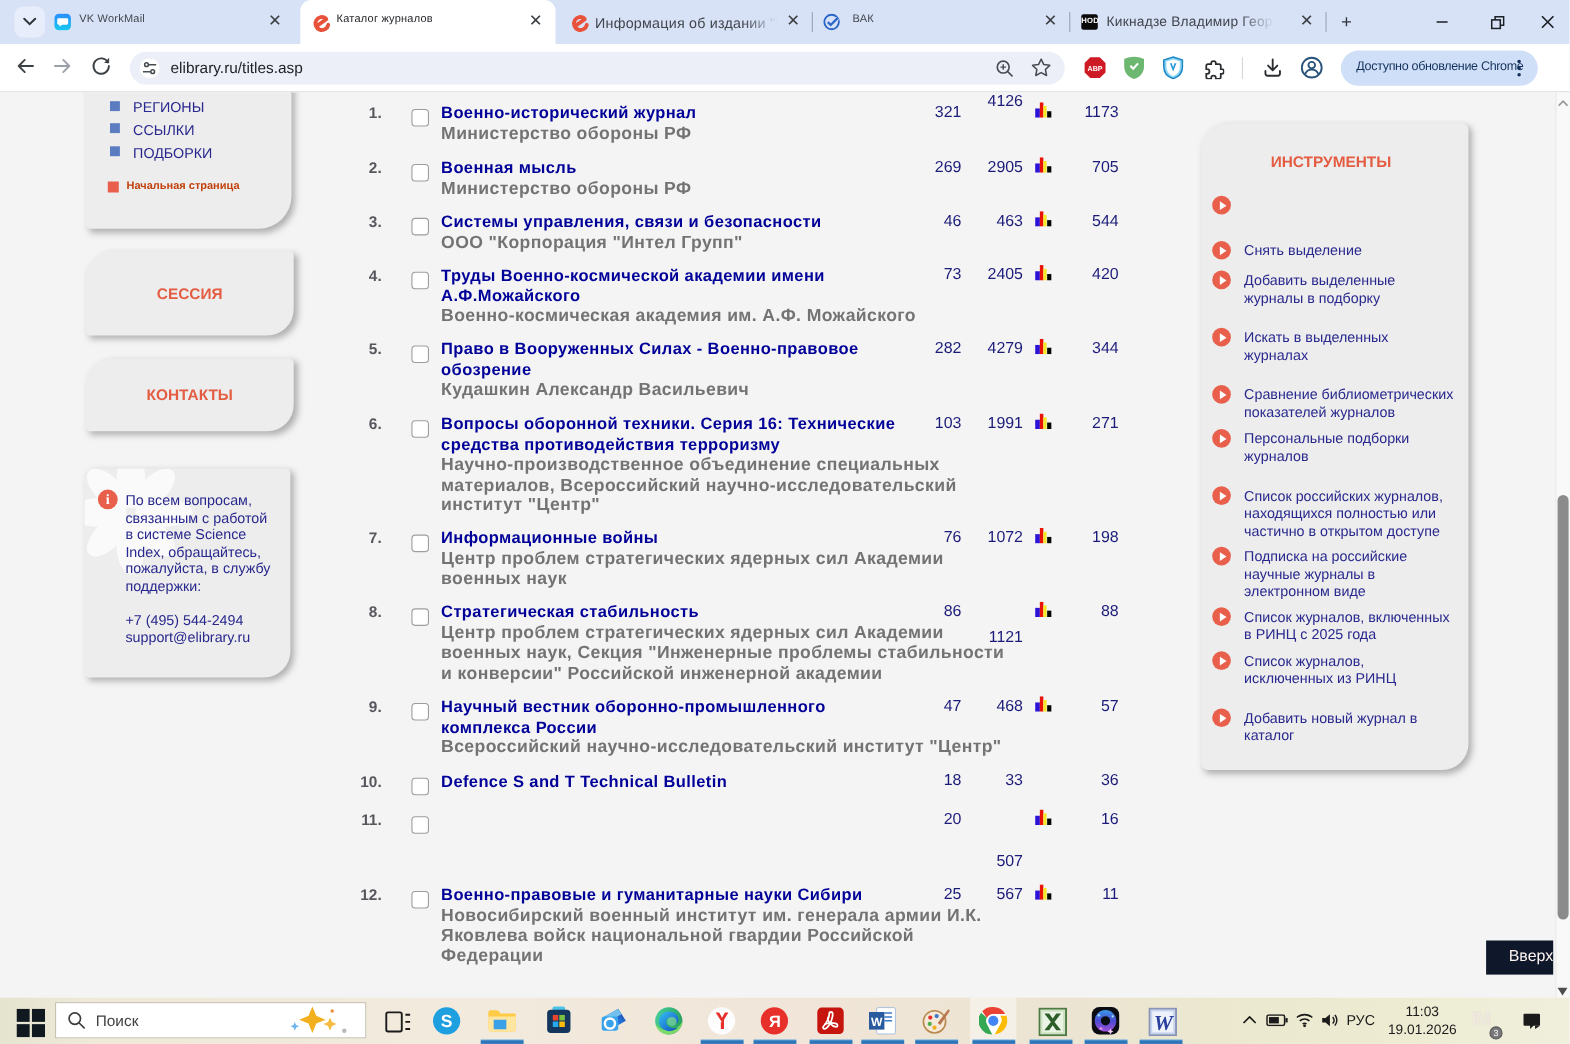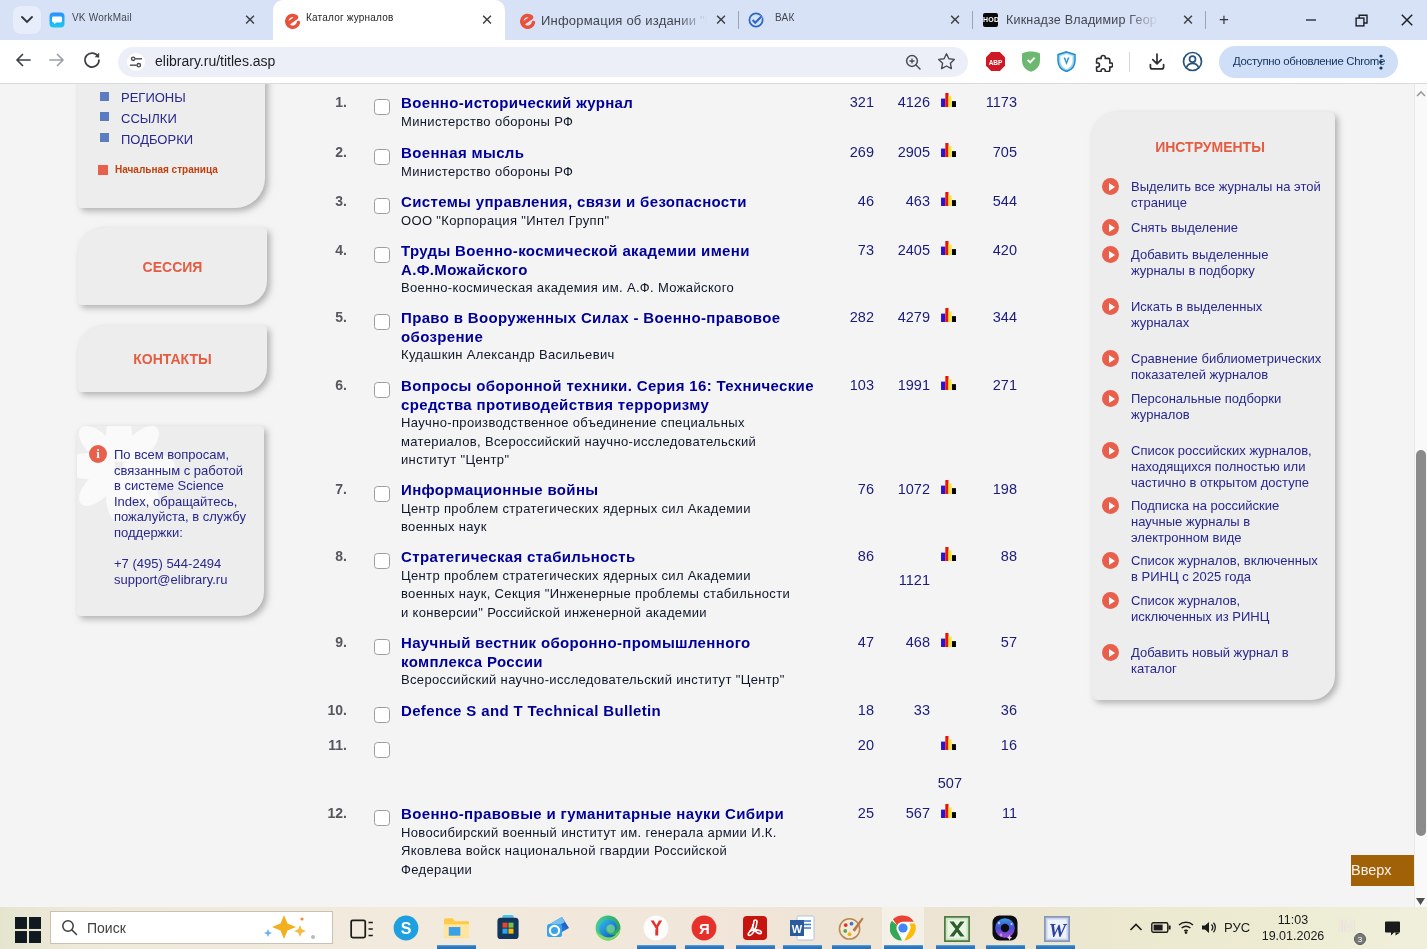--- a/index.html
+++ b/index.html
@@ -26,35 +26,35 @@
 #page { position:absolute; left:0; top:84px; width:1427px; height:823px; background:#f4f4f4; overflow:hidden; }
 .panel { position:absolute; background:#ededed; box-shadow:3px 3px 6px rgba(120,120,120,0.55); }
 .ltitle { color:#e45c42; font-weight:bold; font-size:14px; text-align:center; }
 .navitem { position:absolute; font-size:13px; color:#28288e; white-space:nowrap; }
 .bullet { position:absolute; width:9px; height:9px; background:#5b7cc0; }
 
 
 .rownum { position:absolute; font-size:14px; font-weight:bold; color:#56565d; text-align:right; width:40px; }
 .cb { position:absolute; width:15.5px; height:15.5px; border:1.6px solid #9d9d9d; border-radius:3.5px; background:#fff; }
 .jt { position:absolute; left:401px; font-size:15px; line-height:18.6px; font-weight:bold; color:#000099; white-space:nowrap; letter-spacing:0.35px; }
-.jd { font-size:13px; line-height:18.6px; font-weight:normal; color:#0f172a; letter-spacing:0.35px; }
+.jd { font-size:16px; line-height:18.6px; font-weight:bold; color:#737373; letter-spacing:0.35px; }
 .num { position:absolute; font-size:14.5px; color:#1b1b7a; text-align:right; white-space:nowrap; }
 .chart { position:absolute; width:15px; height:14px; }
 
 
 #toolspanel { position:absolute; left:1092px; top:28px; width:243px; height:588px; background:#ededed; border-radius:24px 6px 24px 6px; box-shadow:3px 3px 6px rgba(120,120,120,0.55); }
 .titem { position:absolute; left:1131px; font-size:13px; line-height:16px; color:#28288e; }
 .ticon { position:absolute; left:1102px; width:17px; height:17px; border-radius:50%; background:#e8604c; }
 .ticon:after { content:""; position:absolute; left:6.5px; top:4.5px; border-left:6px solid #fff; border-top:4px solid transparent; border-bottom:4px solid transparent; }
 
 
 #sbtrack { position:absolute; right:0; top:0; width:13px; height:823px; background:#f9f9f9; border-left:1px solid #e8e8e8; }
 #sbthumb { position:absolute; right:1.5px; top:366px; width:10px; height:386px; background:#8b8b8b; border-radius:5px; }
 
-#upbtn { position:absolute; left:1351px; top:771px; width:76px; height:31px; background:#a16207; color:#fdf3ef; font-size:14.5px; text-align:left; line-height:31px; }
+#upbtn { position:absolute; left:1351px; top:771px; width:61px; height:31px; background:#0f172a; color:#fdf3ef; font-size:14.5px; text-align:right; line-height:31px; }
 
 
 #taskbar { position:absolute; left:0; top:907px; width:1427px; height:42px;
   background:linear-gradient(90deg,#e5e5cf 0%,#efe9da 6%,#f2ebdd 28%,#f0e5d8 52%,#ece4d2 68%,#ebe9cf 80%,#edecd3 90%,#f0efdc 100%); }
 .tbic { position:absolute; top:8px; width:26px; height:26px; }
 .underline { position:absolute; top:37.5px; height:4.5px; background:linear-gradient(180deg,#5fa8e0 0%,#2e74b8 45%,#2e74b8 100%); }
 </style>
 </head>
 <body>
 <div id="root">
@@ -223,21 +223,20 @@
             <ellipse cx="39" cy="81" rx="12" ry="24" transform="rotate(45 39 81)"></ellipse>
           </g>
         </svg>
   </div>
   <div style="position:absolute;left:89px;top:361px;width:18px;height:18px;border-radius:50%;background:#e8604c;color:#fff;font-weight:bold;font-size:13px;text-align:center;line-height:18px;font-family:'Liberation Serif',serif;">i</div>
   <div style="position:absolute;left:114px;top:363px;font-size:13px;line-height:15.6px;color:#28288e;">По всем вопросам,<br>связанным с работой<br>в системе Science<br>Index, обращайтесь,<br>пожалуйста, в службу<br>поддержки:<br><br>+7 (495) 544-2494<br>support@elibrary.ru</div>
 
   <div id="toolspanel"></div>
   <div class="ltitle" style="position:absolute;left:1092px;top:55px;width:236px;">ИНСТРУМЕНТЫ</div>
   <div class="ticon" style="top:94px;"></div>
-      <div class="titem" style="top:95px;">Выделить все журналы на этой<br>странице</div>
   <div class="ticon" style="top:135px;"></div>
       <div class="titem" style="top:136px;">Снять выделение</div>
   <div class="ticon" style="top:162px;"></div>
       <div class="titem" style="top:163px;">Добавить выделенные<br>журналы в подборку</div>
   <div class="ticon" style="top:214px;"></div>
       <div class="titem" style="top:215px;">Искать в выделенных<br>журналах</div>
   <div class="ticon" style="top:266px;"></div>
       <div class="titem" style="top:267px;">Сравнение библиометрических<br>показателей журналов</div>
   <div class="ticon" style="top:306px;"></div>
       <div class="titem" style="top:307px;">Персональные подборки<br>журналов</div>
@@ -249,21 +248,21 @@
       <div class="titem" style="top:469px;">Список журналов, включенных<br>в РИНЦ с 2025 года</div>
   <div class="ticon" style="top:508px;"></div>
       <div class="titem" style="top:509px;">Список журналов,<br>исключенных из РИНЦ</div>
   <div class="ticon" style="top:560px;"></div>
       <div class="titem" style="top:561px;">Добавить новый журнал в<br>каталог</div>
 
   <div class="rownum" style="left:307px;top:10px;">1.</div>
   <div class="cb" style="left:374px;top:15px;"></div>
   <div class="jt" style="top:10px;">Военно-исторический журнал<div class="jd">Министерство обороны РФ</div></div>
   <div class="num" style="left:814px;top:10px;width:60px;">321</div>
-  <div class="num" style="left:860px;top:10px;width:70px;">4126</div>
+  <div class="num" style="left:860px;top:0;width:70px;">4126</div>
   <svg class="chart" style="left:941px;top:9px;" width="16" height="15" viewBox="0 0 16 15">
         <rect x="0" y="6" width="4.6" height="9" fill="#2a12d8"></rect>
         <rect x="4.6" y="0" width="3.4" height="15" fill="#e81205"></rect>
         <rect x="8" y="3.6" width="3.2" height="11.4" fill="#f5e829"></rect>
         <rect x="11.7" y="8.7" width="4.3" height="6.3" fill="#050505"></rect>
       </svg>
   <div class="num" style="left:957px;top:10px;width:60px;">1173</div>
   <div class="rownum" style="left:307px;top:60px;">2.</div>
   <div class="cb" style="left:374px;top:65px;"></div>
   <div class="jt" style="top:60px;">Военная мысль<div class="jd">Министерство обороны РФ</div></div>
@@ -362,21 +361,21 @@
   <div class="num" style="left:957px;top:550px;width:60px;">57</div>
   <div class="rownum" style="left:307px;top:618px;">10.</div>
   <div class="cb" style="left:374px;top:623px;"></div>
   <div class="jt" style="top:618px;">Defence S and T Technical Bulletin</div>
   <div class="num" style="left:814px;top:618px;width:60px;">18</div>
   <div class="num" style="left:860px;top:618px;width:70px;">33</div>
   <div class="num" style="left:957px;top:618px;width:60px;">36</div>
   <div class="rownum" style="left:307px;top:653px;">11.</div>
   <div class="cb" style="left:374px;top:658px;"></div>
   <div class="num" style="left:814px;top:653px;width:60px;">20</div>
-  <div class="num" style="left:892px;top:653px;width:70px;margin-top:38px;">507</div>
+  <div class="num" style="left:860px;top:653px;width:70px;margin-top:38px;">507</div>
   <svg class="chart" style="left:941px;top:652px;" width="16" height="15" viewBox="0 0 16 15">
         <rect x="0" y="6" width="4.6" height="9" fill="#2a12d8"></rect>
         <rect x="4.6" y="0" width="3.4" height="15" fill="#e81205"></rect>
         <rect x="8" y="3.6" width="3.2" height="11.4" fill="#f5e829"></rect>
         <rect x="11.7" y="8.7" width="4.3" height="6.3" fill="#050505"></rect>
       </svg>
   <div class="num" style="left:957px;top:653px;width:60px;">16</div>
   <div class="rownum" style="left:307px;top:721px;">12.</div>
   <div class="cb" style="left:374px;top:726px;"></div>
   <div class="jt" style="top:721px;">Военно-правовые и гуманитарные науки Сибири<div class="jd">Новосибирский военный институт им. генерала армии И.К.<br>Яковлева войск национальной гвардии Российской<br>Федерации</div></div>

